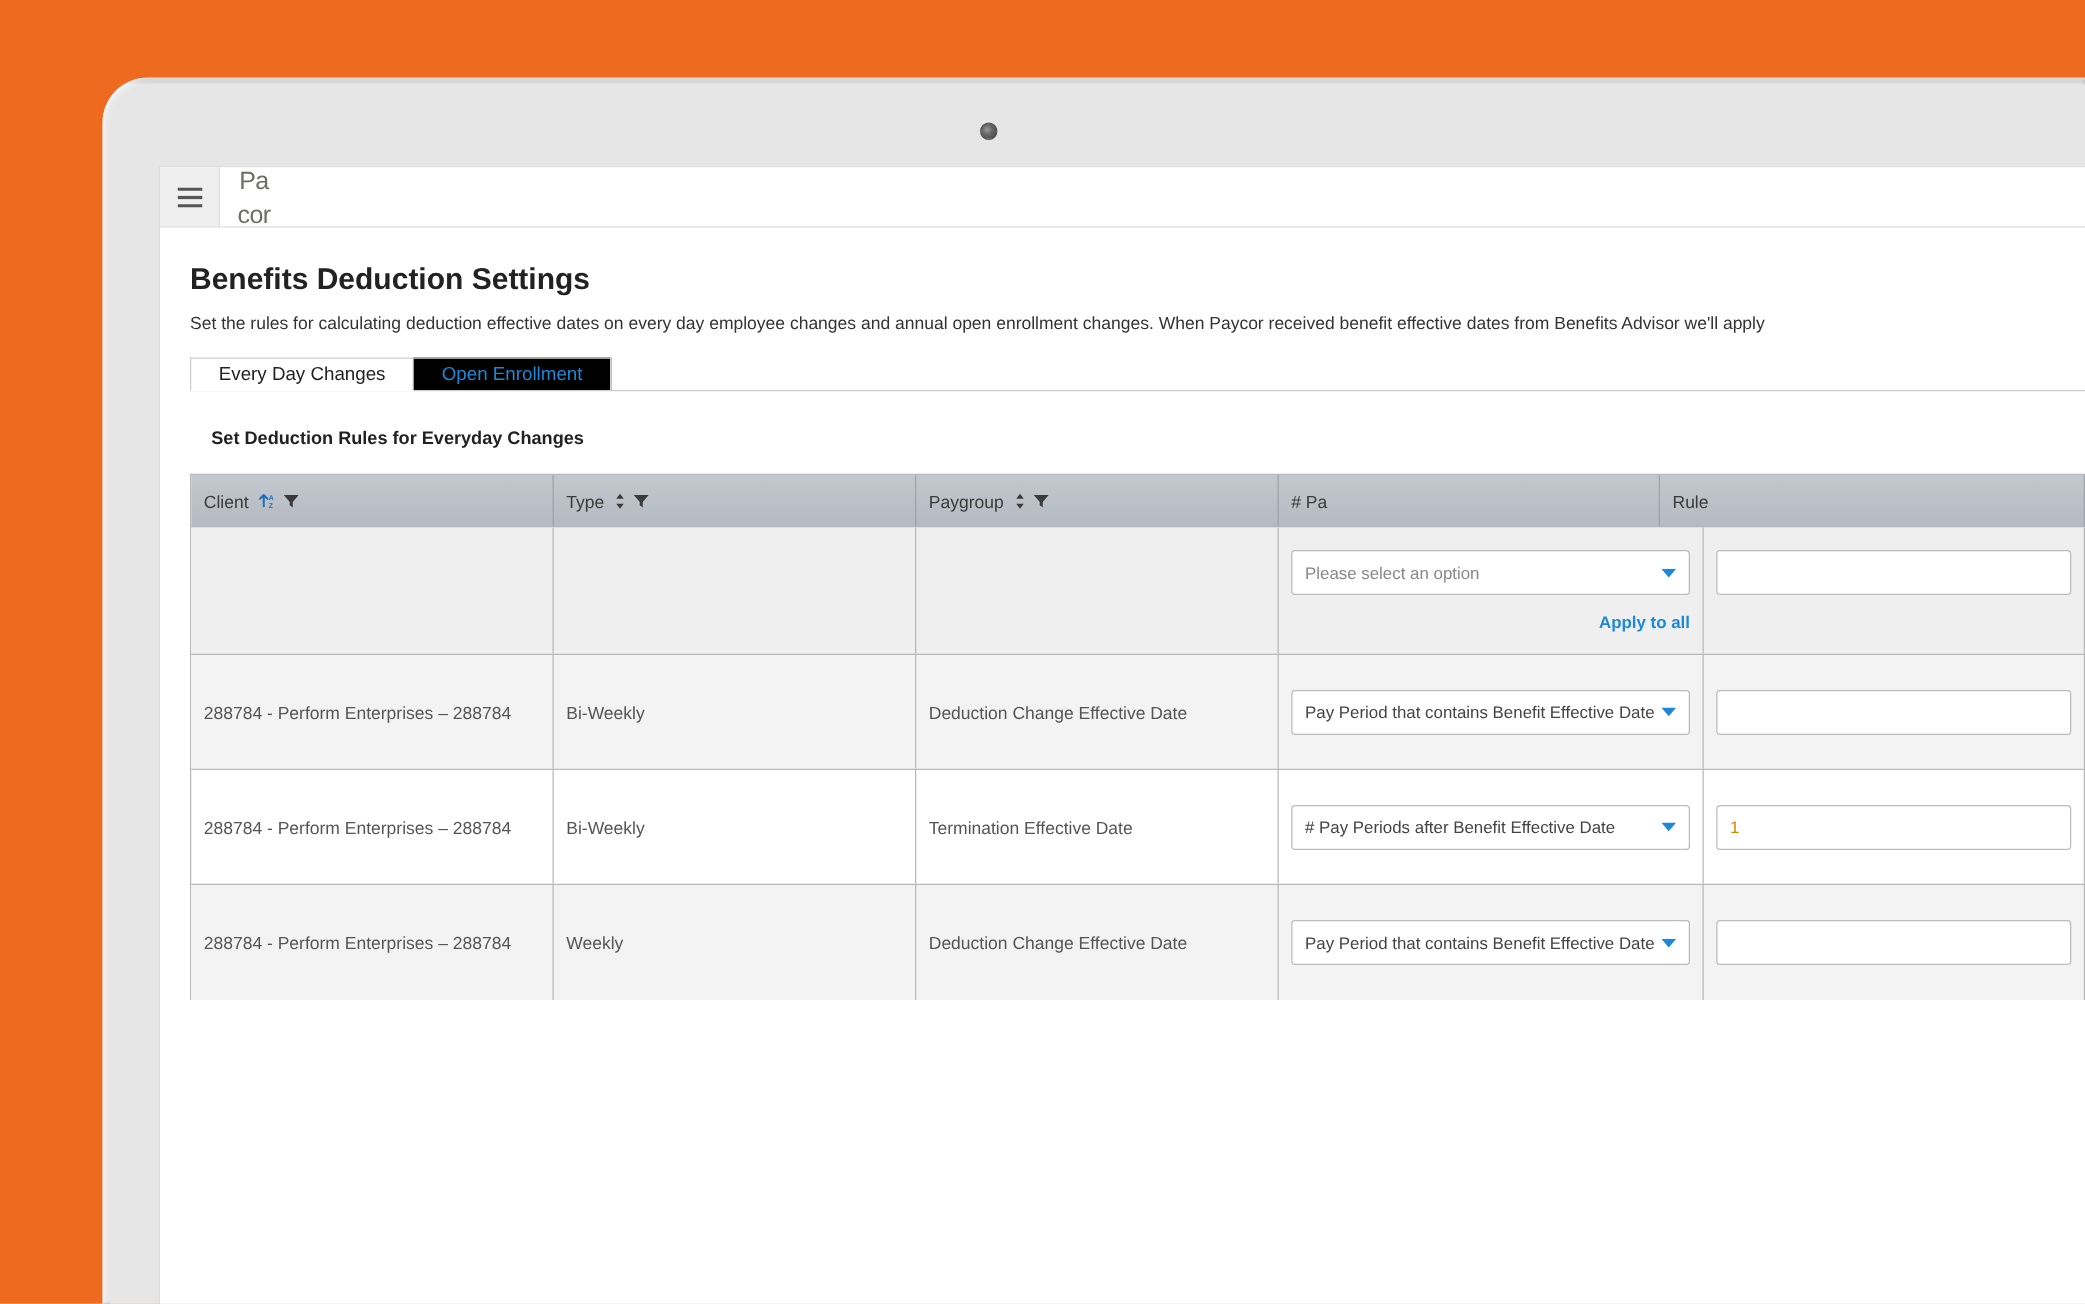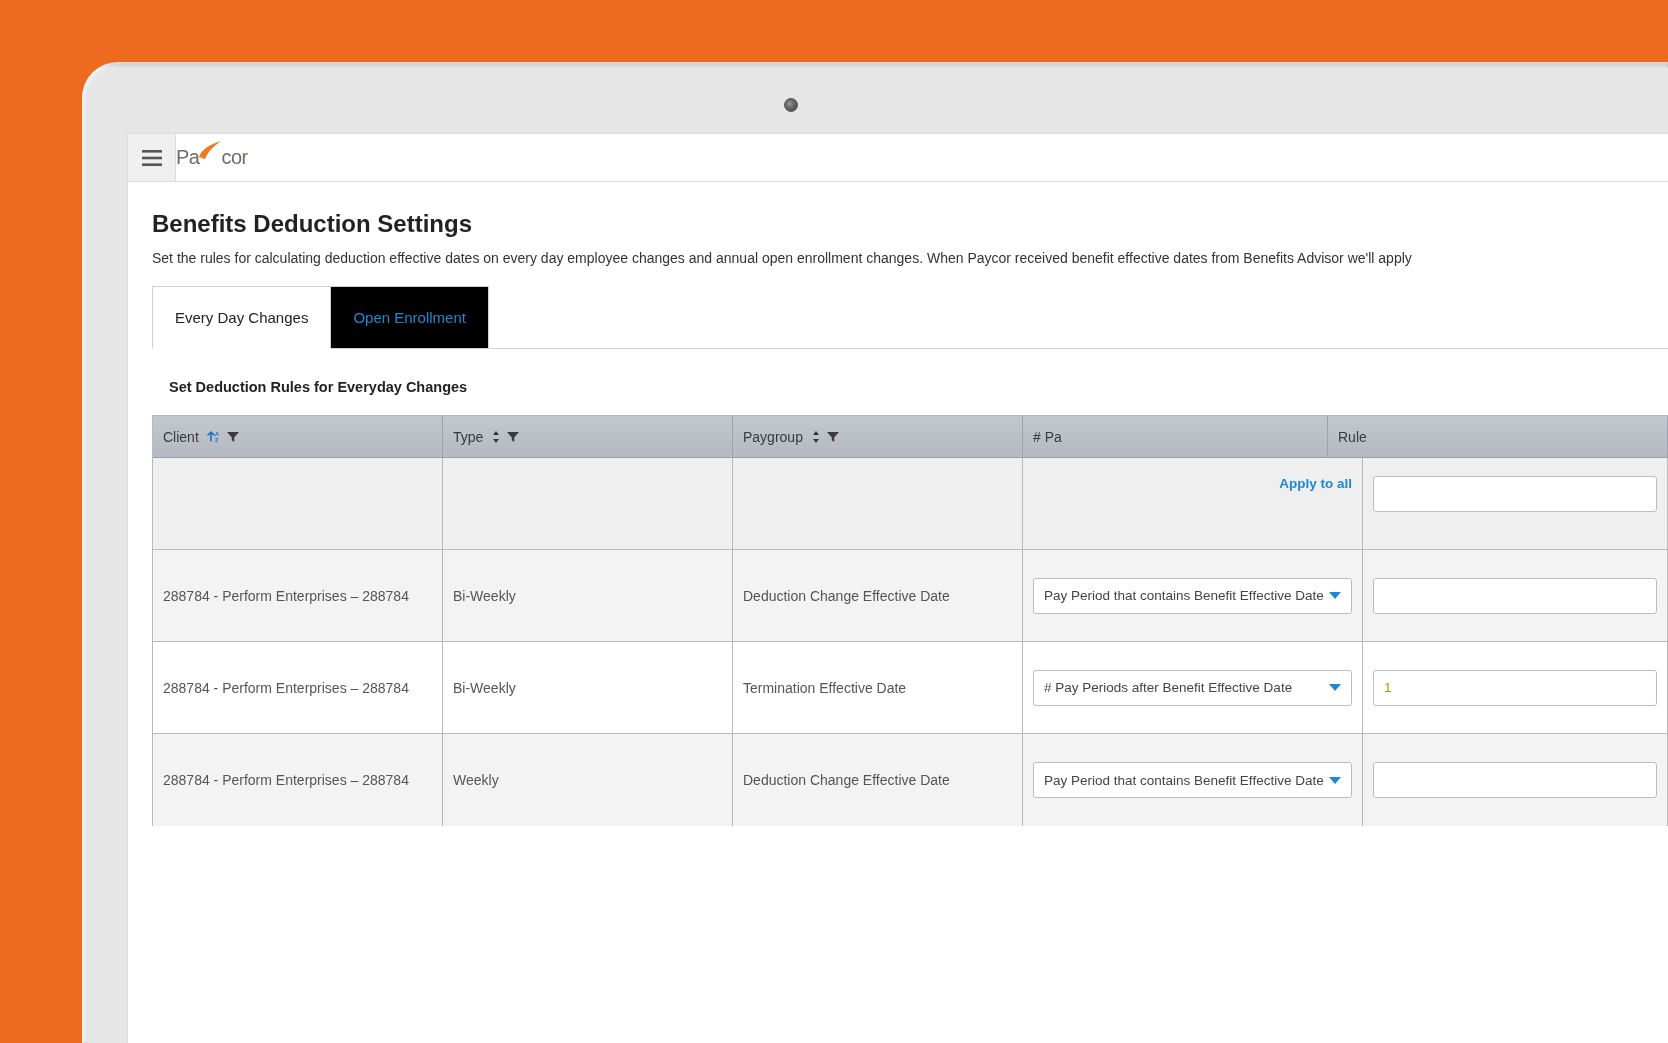--- a/index.html
+++ b/index.html
@@ -62,21 +62,23 @@
     border-right: 1px solid #dcdcdc;
     display: flex;
     align-items: center;
     justify-content: center;
     cursor: pointer;
   }
   .hamburger-box svg { display: block; }
   .logo {
     display: flex;
     align-items: center;
+    padding-left: 14px;
     gap: 2px;
+    flex-direction: column;
   }
   .logo-text {
     font-size: 20px;
     color: #6e6e64;
     font-weight: 400;
     letter-spacing: -0.5px;
   }
   .logo-swoosh {
     position: relative;
     top: -8px;
@@ -100,21 +102,21 @@
     margin-bottom: 20px;
     white-space: nowrap;
   }
 
   
   .tabs {
     display: flex;
     border-bottom: 1px solid #cfcfcf;
   }
   .tab {
-    padding: 22px 22px;
+    padding: 4px 22px;
     font-size: 15px;
     border: 1px solid transparent;
     border-bottom: none;
     cursor: pointer;
     position: relative;
   }
   .tab.active {
     background: #fff;
     border: 1px solid #cfcfcf;
     border-bottom: 1px solid #fff;
@@ -292,20 +294,28 @@
             <div class="th col-rule">
               <span>Rule</span>
             </div>
           </div>
 
           <div class="trow filter">
             <div class="td col-client"></div>
             <div class="td col-paygroup"></div>
             <div class="td col-type"></div>
             <div class="td col-rule">
+              <div class="select">
+                <span class="placeholder">Please select an option</span>
+                <span class="caret">
+                  <svg width="12" height="8" viewBox="0 0 12 8">
+                      <path d="M0 0 L12 0 L6 7 Z" fill="#1e88d6"></path>
+                    </svg>
+                </span>
+              </div>
               <span class="apply-all">Apply to all</span>
             </div>
             <div class="td col-pp">
               <div class="select" style="width:100%; padding-right:6px;">
                 <span></span>
               </div>
             </div>
           </div>
 
           <div class="trow alt">

